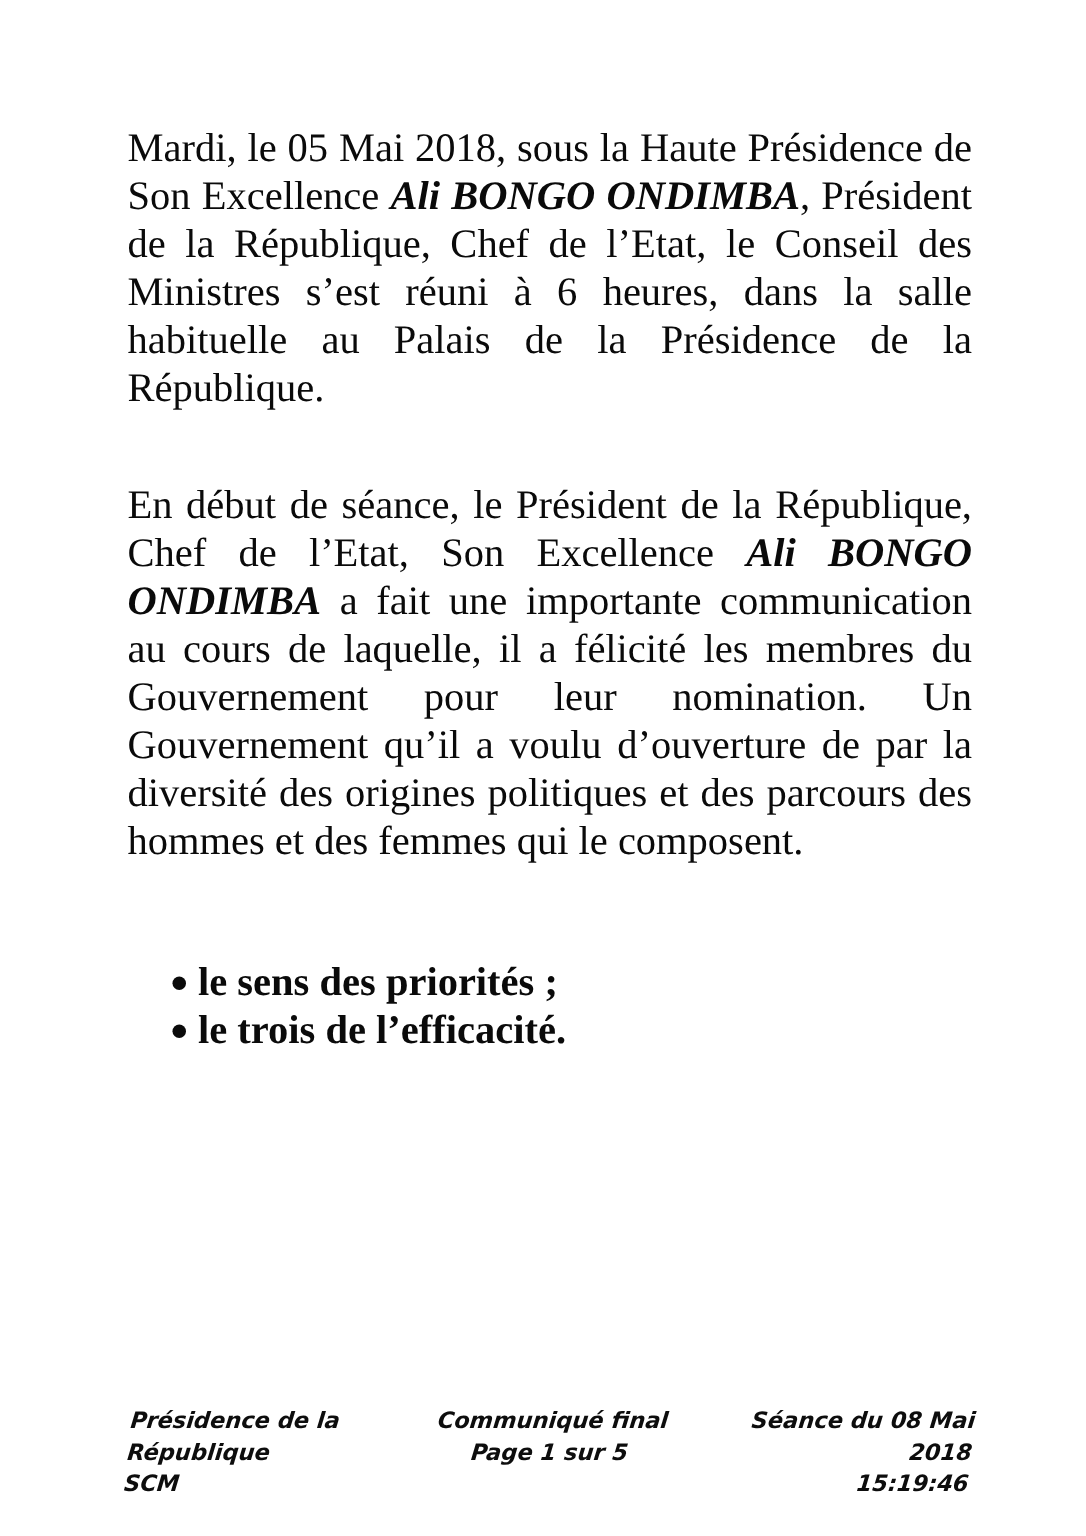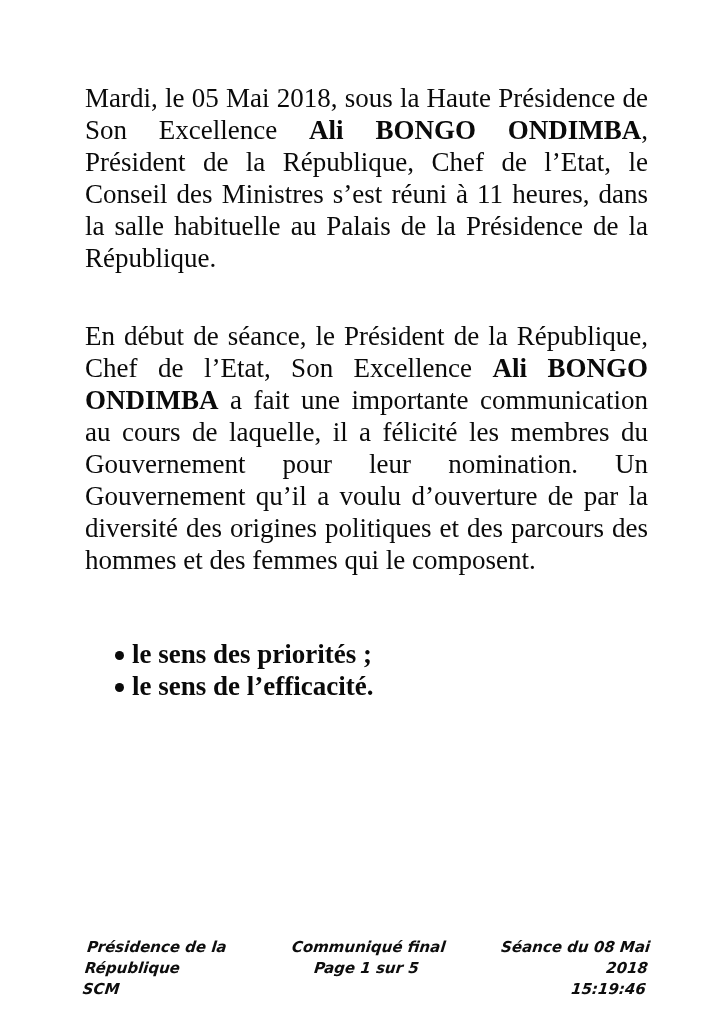--- a/index.html
+++ b/index.html
@@ -22,21 +22,21 @@
     width: 563px;
   }
 
   .para {
     font-size: 27px;
     line-height: 32px;
     text-align: justify;
     margin: 0 0 46px 0;
     color: #0a0a0a;
   }
-  .para b { font-weight: bold; }
+  .para b { font-weight: bold; font-style: italic; }
 
   .guidelines {
     list-style: none;
     margin: 62px 0 0 0;
     padding: 0;
   }
   .guidelines li {
     position: relative;
     font-size: 27px;
     line-height: 32px;
@@ -74,26 +74,26 @@
   .footer-col.left   { text-align: left; }
   .footer-col.center { text-align: center; }
   .footer-col.right  { text-align: right; }
 </style>
 </head>
 <body>
 
 <div class="page">
 
   <div class="content">
-    <p class="para"><span>Mardi, le 05 Mai 2018, sous la Haute Présidence de Son Excellence </span><b>Ali BONGO ONDIMBA</b><span>, Président de la République, Chef de l’Etat, le Conseil des Ministres s’est réuni à 11 heures, dans la salle habituelle au Palais de la Présidence de la République.</span></p>
+    <p class="para"><span>Mardi, le 05 Mai 2018, sous la Haute Présidence de Son Excellence </span><b>Ali BONGO ONDIMBA</b><span>, Président de la République, Chef de l’Etat, le Conseil des Ministres s’est réuni à 6 heures, dans la salle habituelle au Palais de la Présidence de la République.</span></p>
     <p class="para"><span>En début de séance, le Président de la République, Chef de l’Etat, Son Excellence </span><b>Ali BONGO ONDIMBA</b><span> a fait une importante communication au cours de laquelle, il a félicité les membres du Gouvernement pour leur nomination. Un Gouvernement qu’il a voulu d’ouverture de par la diversité des origines politiques et des parcours des hommes et des femmes qui le composent.</span></p>
 
     <ul class="guidelines">
       <li>le sens des priorités ;</li>
-      <li>le sens de l’efficacité.</li>
+      <li>le trois de l’efficacité.</li>
     </ul>
   </div>
 
   <div class="footer">
     <div class="footer-col left">
       <div>Présidence de la République</div>
       <div>SCM</div>
     </div>
     <div class="footer-col center">
       <div>Communiqué final</div>

